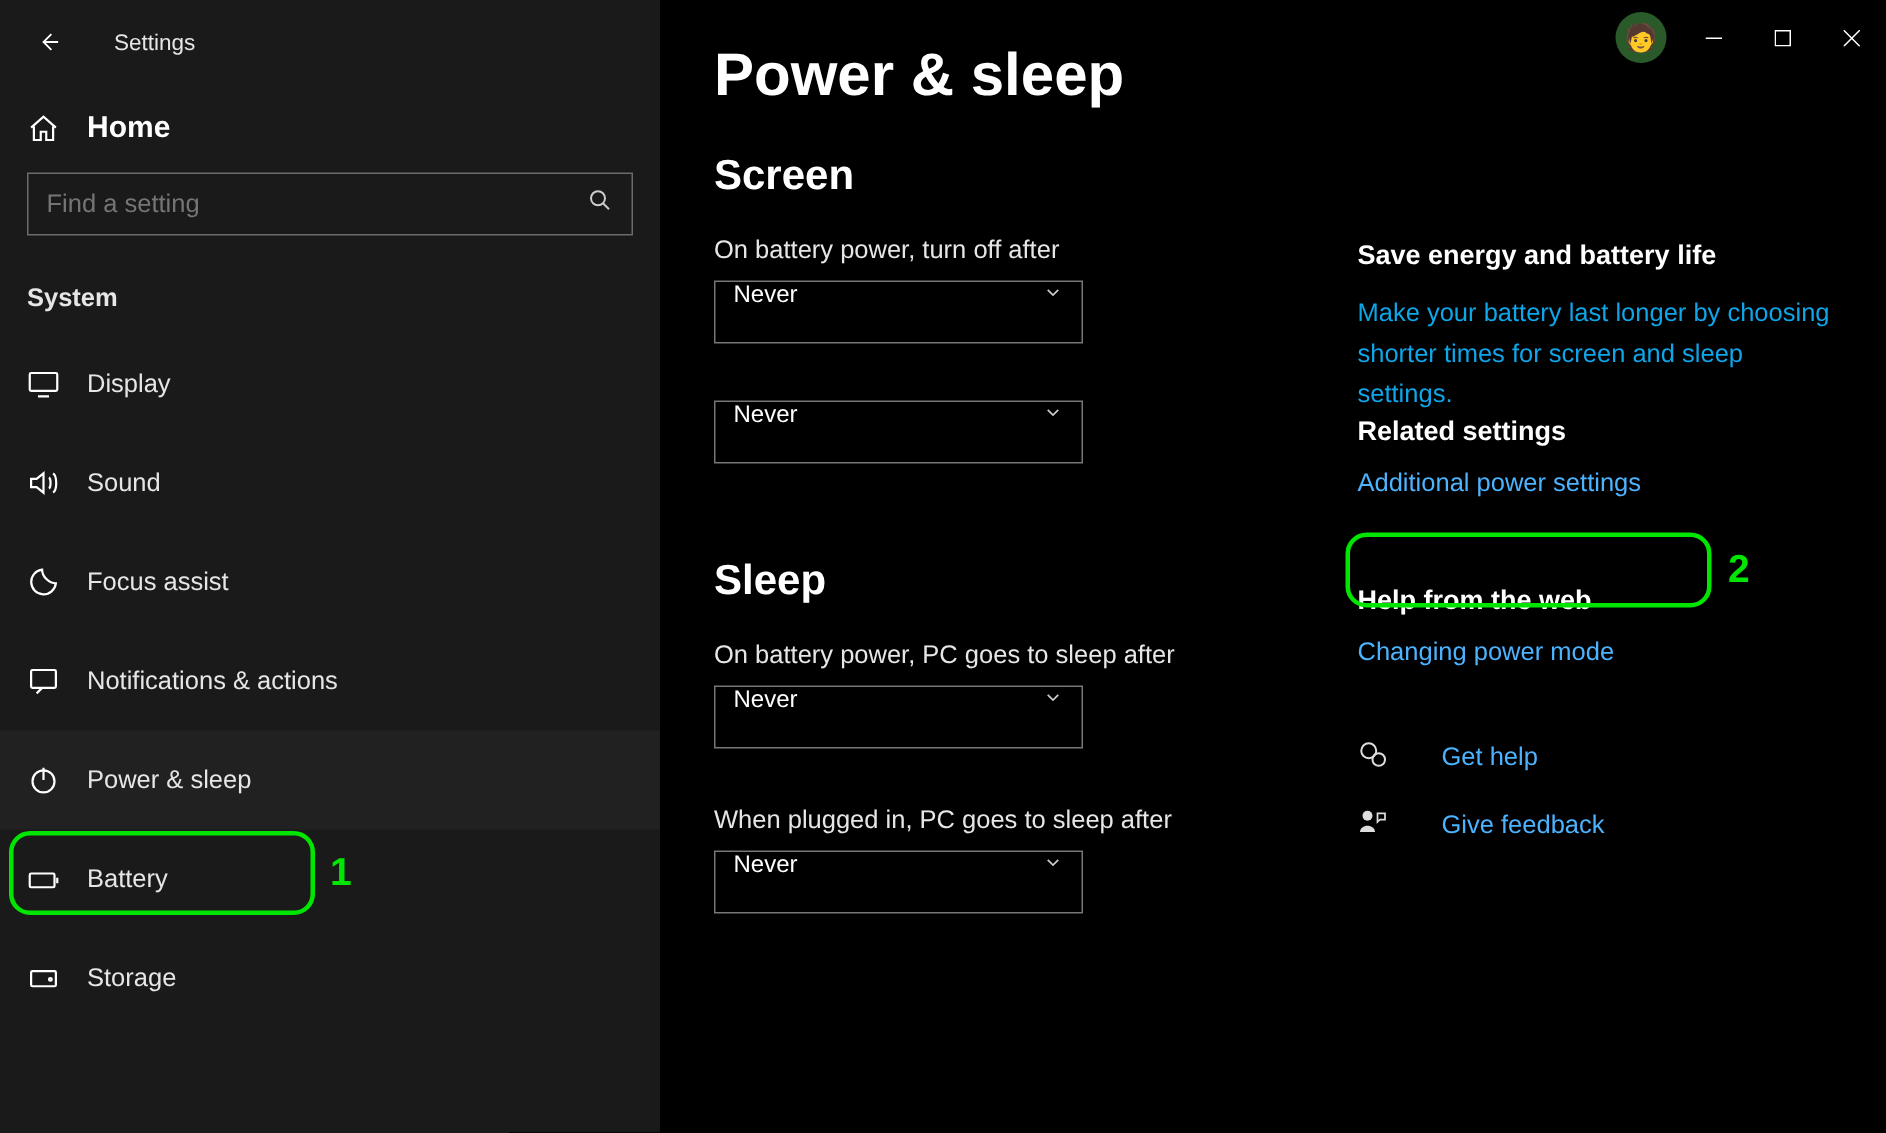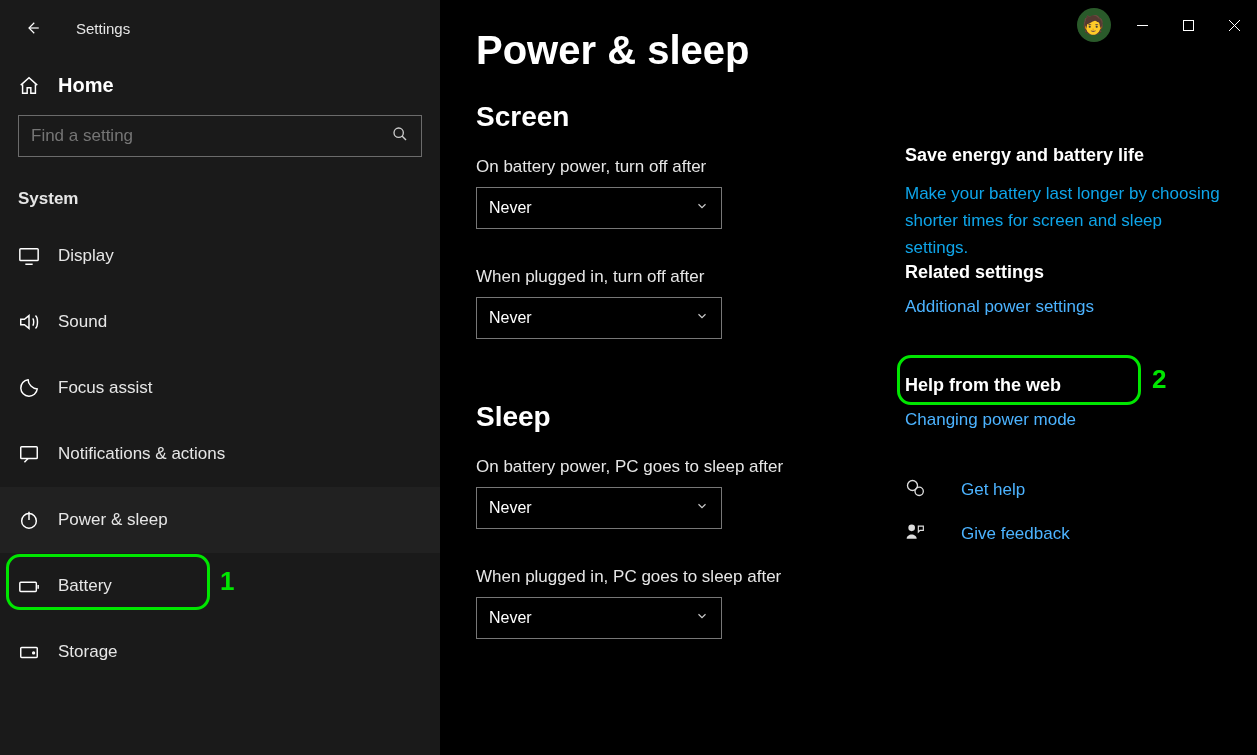--- a/index.html
+++ b/index.html
@@ -81,21 +81,21 @@
   flex: 1;
   background: #000;
   padding: 28px 0 0 36px;
   position: relative;
   display: flex;
 }
 .main-col { width: 400px; }
 .right-col {
   position: absolute;
   left: 465px;
-  top: 145px;
+  top: 160px;
   width: 320px;
 }
 .page-title {
   font-size: 40px;
   font-weight: 600;
   margin-bottom: 28px;
   color: #fff;
 }
 .section-title {
   font-size: 28px;
@@ -108,21 +108,21 @@
   color: #e6e6e6;
   margin-bottom: 10px;
 }
 .select {
   width: 246px;
   height: 42px;
   border: 1px solid #777;
   background: #000;
   color: #fff;
   display: flex;
-  align-items: center;
+  align-items: flex-start;
   justify-content: space-between;
   padding: 0 12px;
   font-size: 16px;
   cursor: pointer;
   margin-bottom: 38px;
 }
 .select .chev { color: #ccc; }
 .right-title {
   font-size: 18px;
   font-weight: 600;
@@ -310,21 +310,20 @@
       <div class="field-label">On battery power, turn off after</div>
       <div class="select">
         <span>Never</span>
         <span class="chev">
           <svg width="14" height="14" viewBox="0 0 24 24" fill="none" stroke="#ccc" stroke-width="2">
               <path d="M6 9l6 6 6-6"></path>
             </svg>
         </span>
       </div>
 
-      <div class="field-label">When plugged in, turn off after</div>
       <div class="select">
         <span>Never</span>
         <span class="chev">
           <svg width="14" height="14" viewBox="0 0 24 24" fill="none" stroke="#ccc" stroke-width="2">
               <path d="M6 9l6 6 6-6"></path>
             </svg>
         </span>
       </div>
 
       <div style="height:24px"></div>

